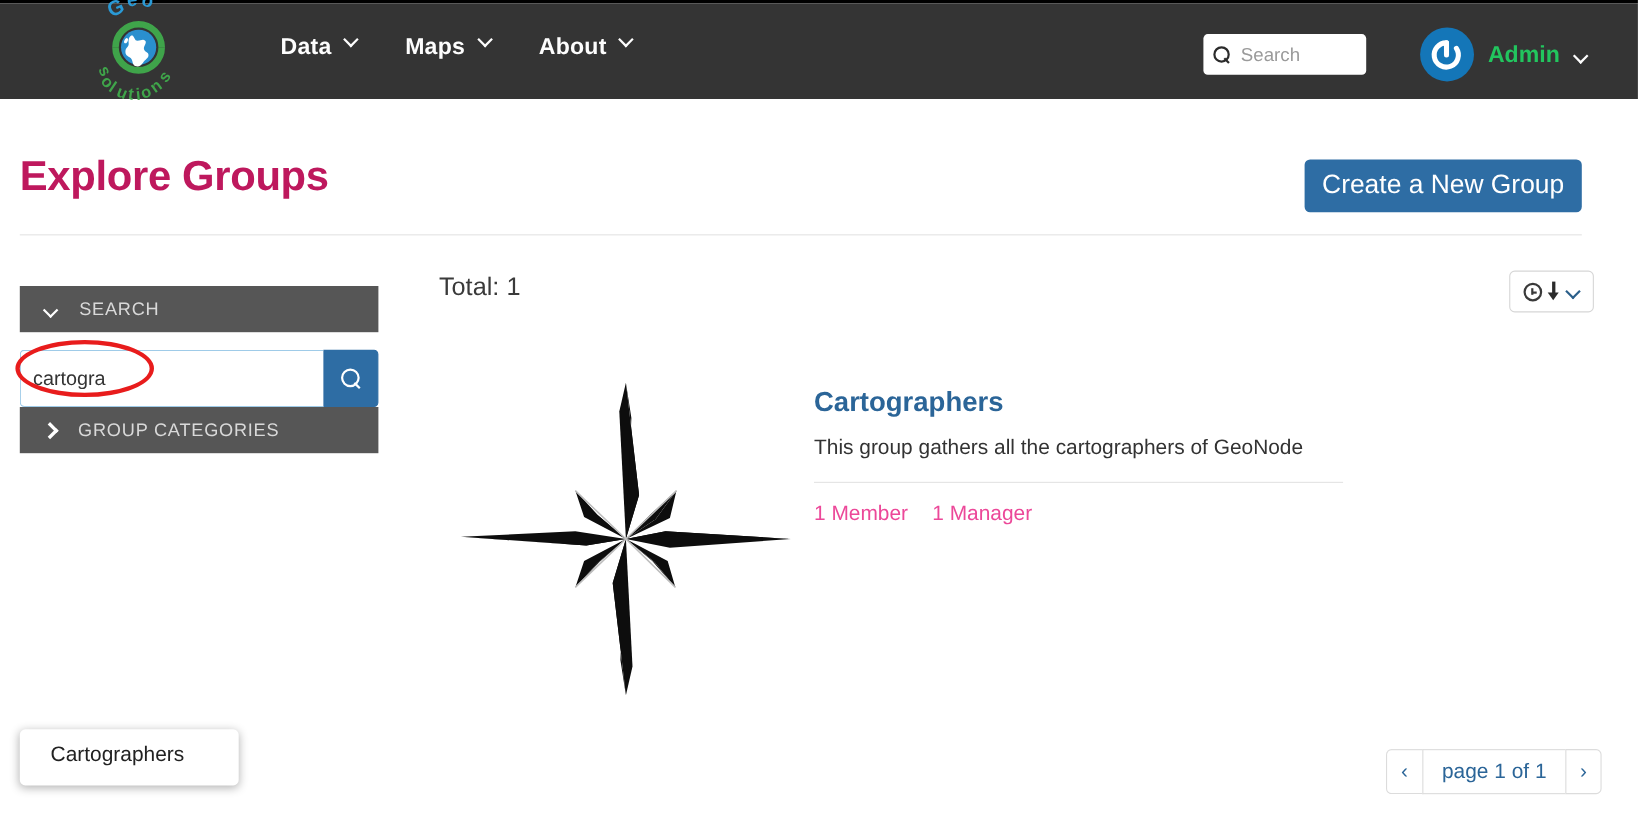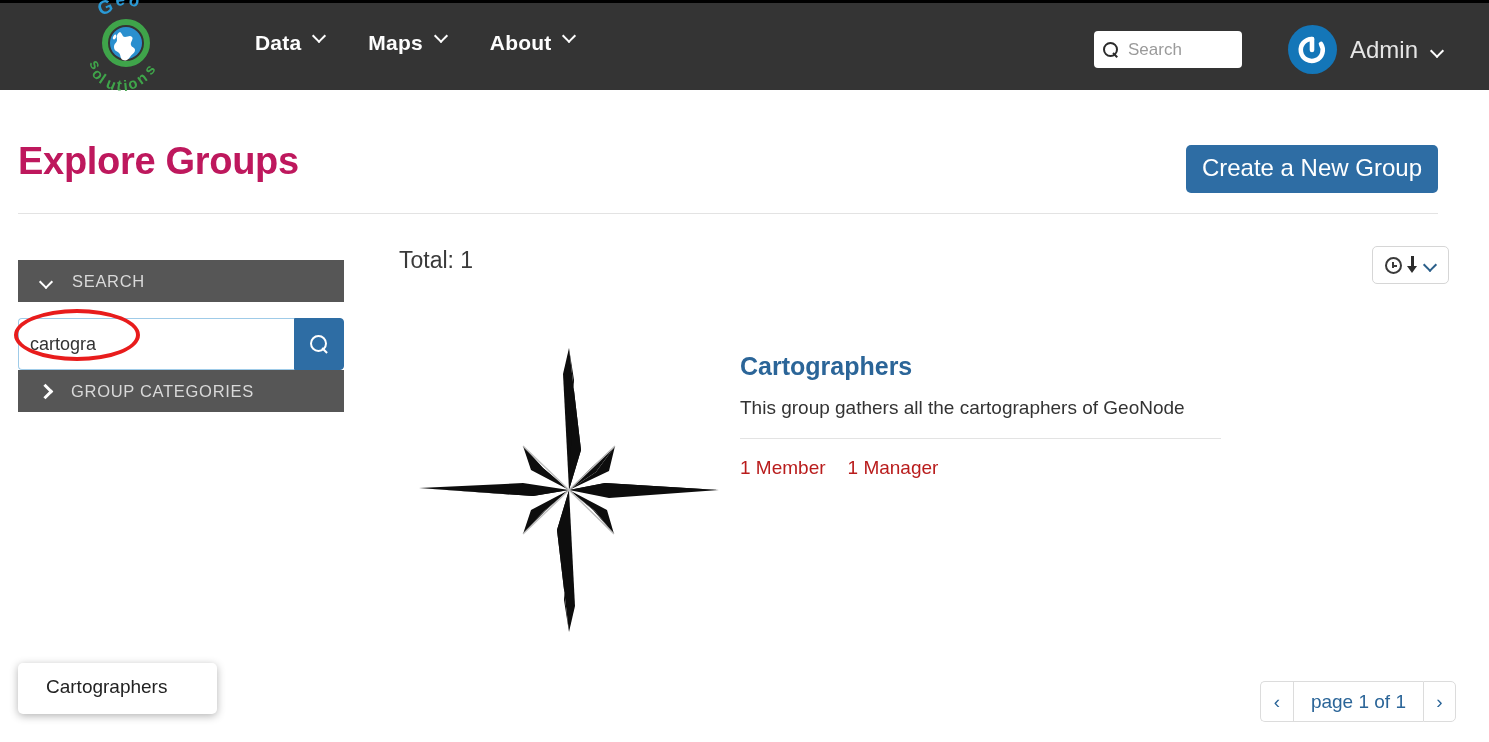--- a/index.html
+++ b/index.html
@@ -100,23 +100,23 @@
     display: flex; align-items: center; gap: 13px;
     cursor: pointer;
   }
   .avatar {
     width: 49px; height: 49px;
     border-radius: 50%;
     background: #1476b8;
     display: flex; align-items: center; justify-content: center;
   }
   .user-name {
-    color: #e5e5e5;
-    font-size: 24px;
-    font-weight: normal;
+    color: #22c55e;
+    font-size: 21px;
+    font-weight: bold;
   }
 
   
   .page-title {
     position: absolute; left: 18px; top: 140px;
     font-size: 38px;
     font-weight: bold;
     color: #be185d;
     letter-spacing: -.3px;
   }
@@ -336,21 +336,21 @@
     margin-top: 19px;
     width: 481px; height: 1px;
     background: #e3e3e3;
   }
   .meta-row {
     margin-top: 18px;
     display: flex; gap: 22px;
   }
   .meta-link {
     font-size: 19px;
-    color: #b91c1c;
+    color: #ec4899;
     cursor: pointer;
   }
 
   
   .pager {
     position: absolute; right: 33px; top: 681px;
     display: flex;
     height: 41px;
   }
   .pg {

